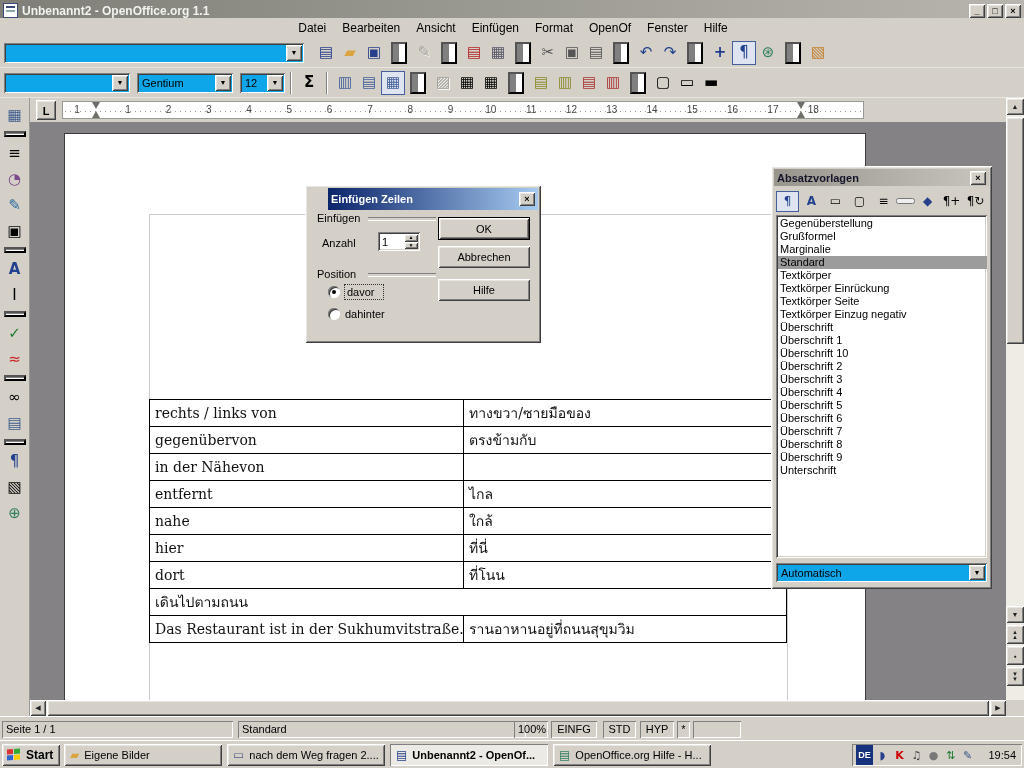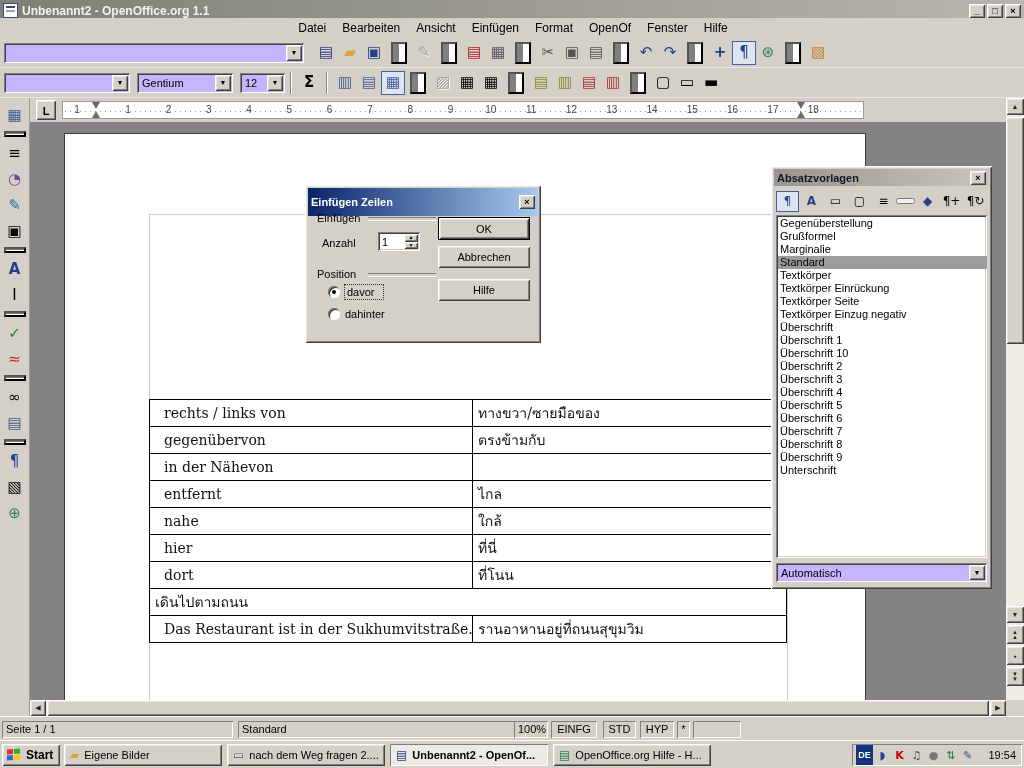--- a/index.html
+++ b/index.html
@@ -24,21 +24,21 @@
   .mitem{padding:3px 8px;font-size:12px;}
 
   
   .tb{position:absolute;left:0;width:1024px;height:30px;display:flex;align-items:center;padding-left:4px;box-sizing:border-box;border-bottom:1px solid #e8e6e0;}
   .tb1{top:38px;} .tb2{top:68px;}
   .tbtn{width:24px;height:24px;display:flex;align-items:center;justify-content:center;background:transparent;border:none;padding:0;flex:0 0 auto;}
   .g{font-family:"DejaVu Sans",sans-serif;font-size:15px;line-height:1;}
   .tbtn.pressed{background:#dfe5f0;box-shadow:inset 0 0 0 1px #44609c;}
   .tbtn.disabled .g{color:#9d9a94 !important;text-shadow:1px 1px 0 #fff;}
   .tsep{width:2px;height:22px;background:linear-gradient(90deg,#808080 50%,#fff 50%);margin:0 5px;flex:0 0 auto;}
-  .combo{position:relative;height:20px;background:#c4b5fd;box-shadow:inset 1px 1px 0 #808080,inset -1px -1px 0 #fff,inset 2px 2px 0 #404040;
+  .combo{position:relative;height:20px;background:#0ea5e9;box-shadow:inset 1px 1px 0 #808080,inset -1px -1px 0 #fff,inset 2px 2px 0 #404040;
          display:flex;align-items:center;padding:0 18px 0 5px;box-sizing:border-box;flex:0 0 auto;}
   .cbtn{position:absolute;right:2px;top:2px;bottom:2px;width:16px;display:flex;align-items:center;justify-content:center;font-size:7px;}
   .tbarrow{position:absolute;right:3px;top:72px;width:19px;height:22px;font-size:8px;}
 
   
   .rulerrow{position:absolute;left:30px;top:98px;width:976px;height:24px;background:#d4d0c8;}
   .ltab{position:absolute;left:6px;top:2px;width:20px;height:20px;text-align:center;line-height:20px;font-weight:bold;font-size:11px;}
   .ruler{position:absolute;left:32px;top:3px;width:802px;height:18px;background:#fff;border:1px solid #9a9a94;box-sizing:border-box;}
   .ruler::before{content:"";position:absolute;left:2px;right:2px;top:9px;height:1px;
     background:repeating-linear-gradient(90deg,#9a9a9a 0 1px,transparent 1px 5px);}
@@ -55,26 +55,26 @@
   .ltb .tbtn{margin:1px 0;}
   .vsep{width:22px;height:2px;background:linear-gradient(#808080 50%,#fff 50%);margin:3px 0;flex:0 0 auto;}
 
   
   .docarea{position:absolute;left:30px;top:122px;width:976px;height:578px;background:#848284;overflow:hidden;}
   .page{position:absolute;left:34px;top:11px;width:800px;height:600px;background:#fff;border:1px solid #3c3c3c;}
   .bounds{position:absolute;left:84px;top:80px;width:637px;height:560px;border:1px solid #cbcbcb;border-bottom:none;}
   .dtable{position:absolute;left:84px;top:265px;width:638px;border:1px solid #000;border-bottom:none;background:#fff;box-sizing:border-box;}
   .trow{display:flex;height:26px;border-bottom:1px solid #000;}
   .tcell{display:flex;align-items:center;padding:0 5px;font-family:"DejaVu Serif","Liberation Serif",serif;font-size:14px;color:#111;box-sizing:border-box;overflow:hidden;white-space:nowrap;}
-  .tcell.de{width:314px;border-right:1px solid #000;flex:0 0 auto;margin-left:9px;}
+  .tcell.de{width:314px;border-right:1px solid #000;flex:0 0 auto;}
   .tcell.th{flex:1;}
 
   
   .dlg{position:absolute;left:305px;top:185px;width:236px;height:158px;z-index:30;padding:3px;box-sizing:border-box;}
-  .dtitle{height:28px;background:linear-gradient(90deg,#0a246a,#a6caf0);display:flex;align-items:center;color:#fff;font-weight:bold;padding:0 3px;}
+  .dtitle{height:22px;background:linear-gradient(90deg,#0a246a,#a6caf0);display:flex;align-items:center;color:#fff;font-weight:bold;padding:0 3px;margin-left:20px;}
   .dclose{margin-left:auto;width:16px;height:14px;font-size:9px;line-height:12px;text-align:center;font-weight:bold;color:#000;padding:0;}
   .dbody{position:absolute;left:3px;right:3px;top:21px;bottom:3px;}
   .glabel{position:absolute;font-size:11px;}
   .gline{position:absolute;height:2px;border-top:1px solid #808080;border-bottom:1px solid #fff;}
   .spin{position:absolute;left:70px;top:26px;width:42px;height:19px;display:flex;align-items:center;padding-left:4px;box-sizing:border-box;}
   .spbtns{position:absolute;right:2px;top:2px;bottom:2px;width:14px;display:flex;flex-direction:column;}
   .spb{flex:1;font-size:5px;line-height:5px;padding:0;display:flex;align-items:center;justify-content:center;}
   .rrow{position:absolute;display:flex;align-items:center;gap:5px;}
   .radio{width:12px;height:12px;border-radius:6px;background:#fff;box-shadow:inset 1px 1px 0 #808080,inset -1px -1px 0 #fff,inset 2px 2px 0 #404040;position:relative;flex:0 0 auto;}
   .radio.checked::after{content:"";position:absolute;left:4px;top:4px;width:4px;height:4px;border-radius:2px;background:#000;}

